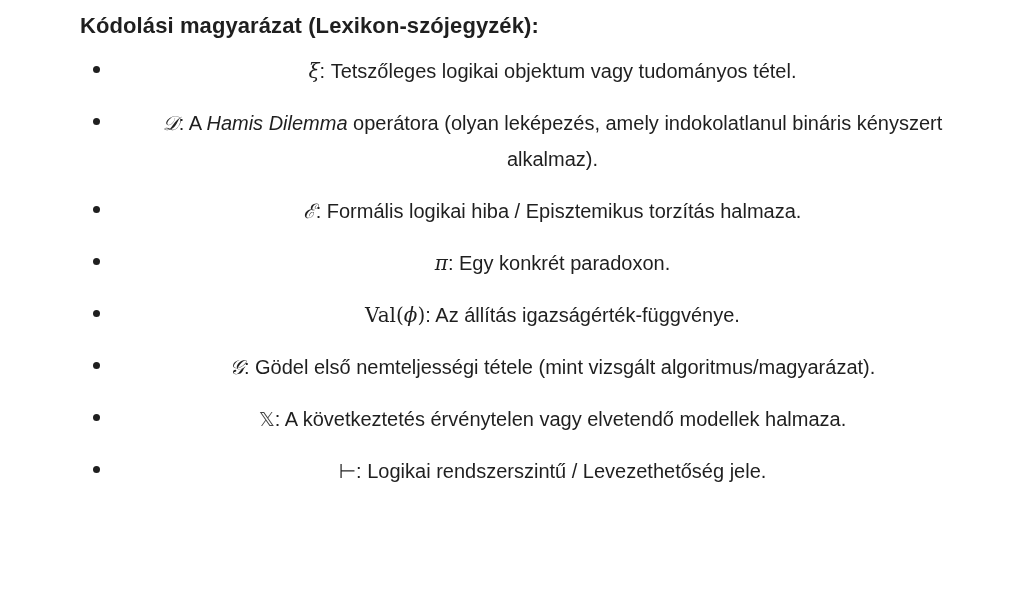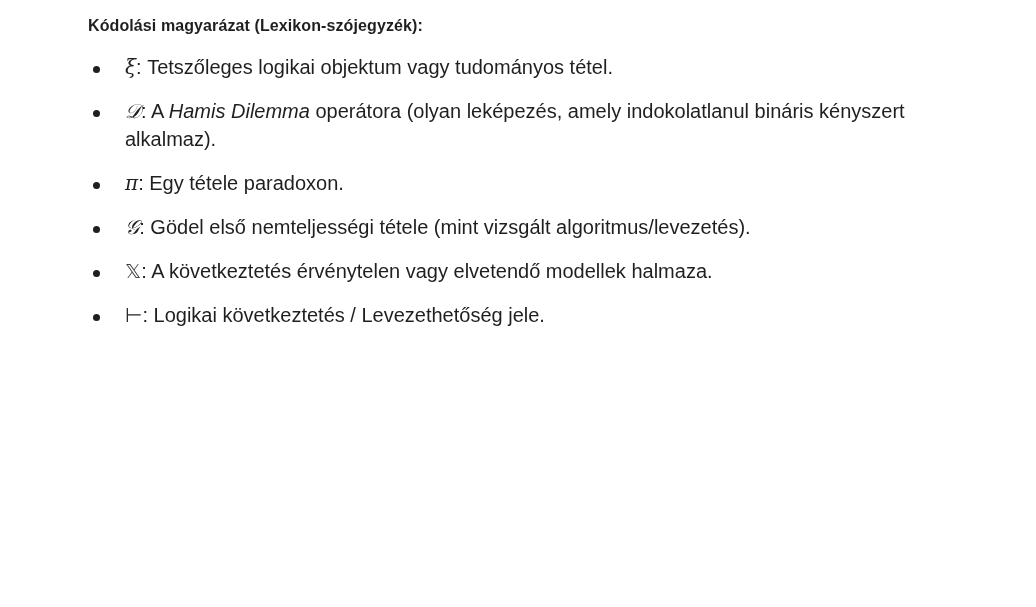--- a/index.html
+++ b/index.html
@@ -15,37 +15,38 @@
     color: #1f1f1f;
     position: relative;
   }
   .content {
     position: absolute;
     left: 80px;
     top: 12px;
     width: 900px;
   }
   .heading {
-    font-size: 16px;
+    font-size: 22px;
     font-weight: bold;
-    margin: 0 0 13px 8px;
+    margin: 0 0 13px 0;
     line-height: 28px;
     letter-spacing: 0.1px;
   }
   ul.glossary {
     list-style: none;
     margin: 0;
     padding: 0;
   }
   ul.glossary li {
     position: relative;
     padding-left: 45px;
     font-size: 20px;
-    line-height: 28px;
+    line-height: 36px;
     margin-bottom: 16px;
+    text-align: center;
   }
   ul.glossary li .bullet {
     position: absolute;
     left: 13px;
     top: 13px;
     width: 7px;
     height: 7px;
     border-radius: 50%;
     background: #1f1f1f;
   }
@@ -89,38 +90,46 @@
     <li>
       <span class="bullet"></span>
       <span class="sym">ξ</span><span>: Tetszőleges logikai objektum vagy tudományos tétel.</span>
     </li>
 
     <li>
       <span class="bullet"></span>
       <span class="sym script">𝒟</span><span>: A </span><span class="em">Hamis Dilemma</span><span> operátora (olyan leképezés, amely indokolatlanul bináris kényszert alkalmaz).</span>
     </li>
 
+    <li>
+      <span class="bullet"></span>
+      <span class="sym script">ℰ</span><span>: Formális logikai hiba / Episztemikus torzítás halmaza.</span>
+    </li>
 
     <li>
       <span class="bullet"></span>
-      <span class="sym">π</span><span>: Egy tétele paradoxon.</span>
+      <span class="sym">π</span><span>: Egy konkrét paradoxon.</span>
     </li>
-
-
 
 
 
     <li>
       <span class="bullet"></span>
-      <span class="sym script">𝒢</span><span>: Gödel első nemteljességi tétele (mint vizsgált algoritmus/levezetés).</span>
+      <span class="sym upright">Val</span><span class="sym upright">(</span><span class="sym">ϕ</span><span class="sym upright">)</span><span>: Az állítás igazságérték-függvénye.</span>
+    </li>
+
+
+    <li>
+      <span class="bullet"></span>
+      <span class="sym script">𝒢</span><span>: Gödel első nemteljességi tétele (mint vizsgált algoritmus/magyarázat).</span>
     </li>
 
     <li>
       <span class="bullet"></span>
       <span class="sym blackboard">𝕏</span><span>: A következtetés érvénytelen vagy elvetendő modellek halmaza.</span>
     </li>
 
     <li>
       <span class="bullet"></span>
-      <span class="sym turnstile">⊢</span><span>: Logikai következtetés / Levezethetőség jele.</span>
+      <span class="sym turnstile">⊢</span><span>: Logikai rendszerszintű / Levezethetőség jele.</span>
     </li>
   </ul>
 </div>
 
 </body></html>

